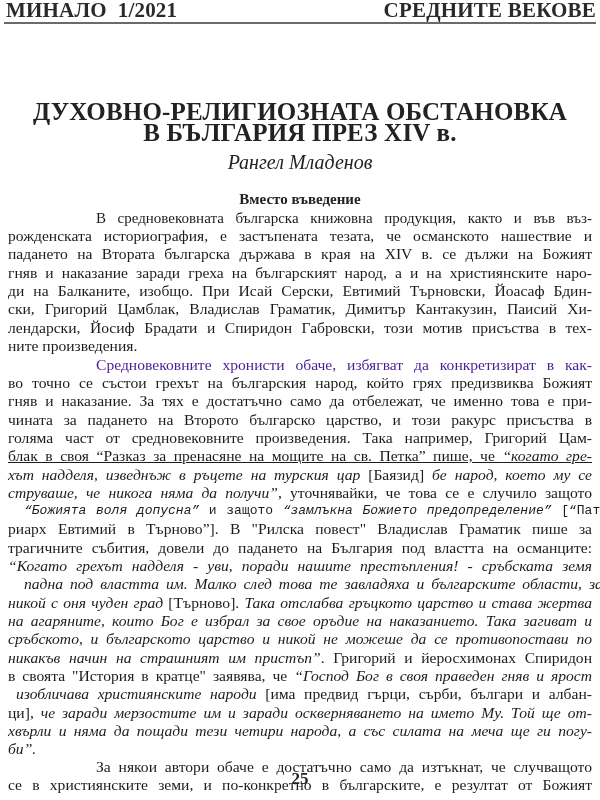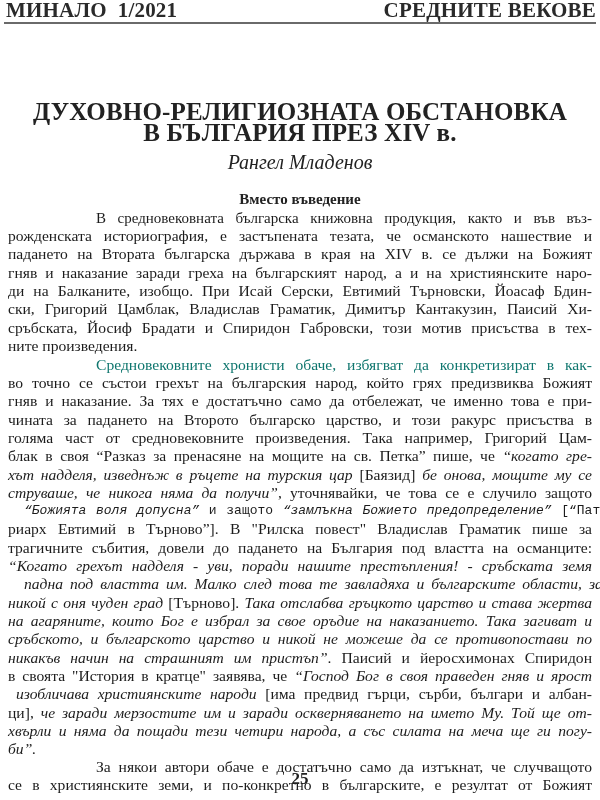--- a/index.html
+++ b/index.html
@@ -52,39 +52,39 @@
 <div class="author">Рангел Младенов</div>
 <div class="section-heading">Вместо въведение</div>
 
 <div id="body-lines">
     <div style="position: absolute; left: 96px; width: 496px; top: 209px; font-size: 15px; line-height: 18px; color: rgb(28, 28, 28); text-align: justify; text-align-last: justify; white-space: normal;"><span>В средновековната българска книжовна продукция, както и във въз-</span></div>
     <div style="position: absolute; left: 8px; width: 584px; top: 227px; font-size: 15.6px; line-height: 18px; color: rgb(28, 28, 28); text-align: justify; text-align-last: justify; white-space: normal;"><span>рожденската историография, е застъпената тезата, че османското нашествие и</span></div>
     <div style="position: absolute; left: 8px; width: 584px; top: 245px; font-size: 15.6px; line-height: 18px; color: rgb(28, 28, 28); text-align: justify; text-align-last: justify; white-space: normal;"><span>падането на Втората българска държава в края на XIV в. се дължи на Божият</span></div>
     <div style="position: absolute; left: 8px; width: 584px; top: 264px; font-size: 15.6px; line-height: 18px; color: rgb(28, 28, 28); text-align: justify; text-align-last: justify; white-space: normal;"><span>гняв и наказание заради греха на българският народ, а и на християнските наро-</span></div>
     <div style="position: absolute; left: 8px; width: 584px; top: 282px; font-size: 15.6px; line-height: 18px; color: rgb(28, 28, 28); text-align: justify; text-align-last: justify; white-space: normal;"><span>ди на Балканите, изобщо. При Исай Серски, Евтимий Търновски, Йоасаф Бдин-</span></div>
     <div style="position: absolute; left: 8px; width: 584px; top: 300px; font-size: 15.6px; line-height: 18px; color: rgb(28, 28, 28); text-align: justify; text-align-last: justify; white-space: normal;"><span>ски, Григорий Цамблак, Владислав Граматик, Димитър Кантакузин, Паисий Хи-</span></div>
-    <div style="position: absolute; left: 8px; width: 584px; top: 319px; font-size: 15.6px; line-height: 18px; color: rgb(28, 28, 28); text-align: justify; text-align-last: justify; white-space: normal;"><span>сръбската, Йосиф Брадати и Спиридон Габровски, този мотив присъства в тех-</span></div>
+    <div style="position: absolute; left: 8px; width: 584px; top: 319px; font-size: 15.6px; line-height: 18px; color: rgb(28, 28, 28); text-align: justify; text-align-last: justify; white-space: normal;"><span>лендарски, Йосиф Брадати и Спиридон Габровски, този мотив присъства в тех-</span></div>
     <div style="position: absolute; left: 8px; width: 584px; top: 337px; font-size: 15.6px; line-height: 18px; color: rgb(28, 28, 28); text-align: justify; text-align-last: left; white-space: normal;"><span>ните произведения.</span></div>
-    <div style="position: absolute; left: 96px; width: 496px; top: 356px; font-size: 15.6px; line-height: 18px; color: #0f766e; text-align: justify; text-align-last: justify; white-space: normal;"><span>Средновековните хронисти обаче, избягват да конкретизират в как-</span></div>
+    <div style="position: absolute; left: 96px; width: 496px; top: 356px; font-size: 15.6px; line-height: 18px; color: #4c1d95; text-align: justify; text-align-last: justify; white-space: normal;"><span>Средновековните хронисти обаче, избягват да конкретизират в как-</span></div>
     <div style="position: absolute; left: 8px; width: 584px; top: 374px; font-size: 15.6px; line-height: 18px; color: rgb(28, 28, 28); text-align: justify; text-align-last: justify; white-space: normal;"><span>во точно се състои грехът на българския народ, който грях предизвиква Божият</span></div>
     <div style="position: absolute; left: 8px; width: 584px; top: 392px; font-size: 15.6px; line-height: 18px; color: rgb(28, 28, 28); text-align: justify; text-align-last: justify; white-space: normal;"><span>гняв и наказание. За тях е достатъчно само да отбележат, че именно това е при-</span></div>
     <div style="position: absolute; left: 8px; width: 584px; top: 411px; font-size: 15.6px; line-height: 18px; color: rgb(28, 28, 28); text-align: justify; text-align-last: justify; white-space: normal;"><span>чината за падането на Второто българско царство, и този ракурс присъства в</span></div>
     <div style="position: absolute; left: 8px; width: 584px; top: 429px; font-size: 15.6px; line-height: 18px; color: rgb(28, 28, 28); text-align: justify; text-align-last: justify; white-space: normal;"><span>голяма част от средновековните произведения. Така например, Григорий Цам-</span></div>
-    <div style="position: absolute; left: 8px; width: 584px; top: 447px; font-size: 15.6px; line-height: 18px; color: rgb(28, 28, 28); text-align: justify; text-align-last: justify; white-space: normal;"><span>блак в своя “Разказ за пренасяне на мощите на св. Петка” пише, че </span><span style="font-style: italic;">“когато гре-</span></div>
-    <div style="position: absolute; left: 8px; width: 584px; top: 466px; font-size: 15.6px; line-height: 18px; color: rgb(28, 28, 28); text-align: justify; text-align-last: justify; white-space: normal;"><span style="font-style: italic;">хът надделя, изведнъж в ръцете на турския цар </span><span>[Баязид] </span><span style="font-style: italic;">бе онова, мощите му се</span></div>
+    <div style="position: absolute; left: 8px; width: 584px; top: 447px; font-size: 15.6px; line-height: 18px; color: rgb(28, 28, 28); text-align: justify; text-align-last: justify; white-space: normal; text-decoration: underline;"><span>блак в своя “Разказ за пренасяне на мощите на св. Петка” пише, че </span><span style="font-style: italic;">“когато гре-</span></div>
+    <div style="position: absolute; left: 8px; width: 584px; top: 466px; font-size: 15.6px; line-height: 18px; color: rgb(28, 28, 28); text-align: justify; text-align-last: justify; white-space: normal;"><span style="font-style: italic;">хът надделя, изведнъж в ръцете на турския цар </span><span>[Баязид] </span><span style="font-style: italic;">бе народ, което му се</span></div>
     <div style="position: absolute; left: 8px; width: 584px; top: 484px; font-size: 15.6px; line-height: 18px; color: rgb(28, 28, 28); text-align: justify; text-align-last: justify; white-space: normal;"><span style="font-style: italic;">струваше, че никога няма да получи”</span><span>, уточнявайки, че това се е случило защото</span></div>
     <div style="position: absolute; left: 24px; width: 584px; top: 502px; font-size: 13px; line-height: 18px; color: rgb(28, 28, 28); text-align: justify; text-align-last: justify; white-space: normal; font-family: Liberation Mono, monospace;"><span style="font-style: italic;">“Божията воля допусна”</span><span> и защото </span><span style="font-style: italic;">“замлъкна Божието предопределение”</span><span> [“Пат-</span></div>
     <div style="position: absolute; left: 8px; width: 584px; top: 520px; font-size: 15.6px; line-height: 18px; color: rgb(28, 28, 28); text-align: justify; text-align-last: justify; white-space: normal;"><span>риарх Евтимий в Търново”]. В "Рилска повест" Владислав Граматик пише за</span></div>
     <div style="position: absolute; left: 8px; width: 584px; top: 539px; font-size: 15.6px; line-height: 18px; color: rgb(28, 28, 28); text-align: justify; text-align-last: justify; white-space: normal;"><span>трагичните събития, довели до падането на България под властта на османците:</span></div>
     <div style="position: absolute; left: 8px; width: 584px; top: 557px; font-size: 15.6px; line-height: 18px; color: rgb(28, 28, 28); text-align: justify; text-align-last: justify; white-space: normal;"><span style="font-style: italic;">“Когато грехът надделя - уви, поради нашите престъпления! - сръбската земя</span></div>
     <div style="position: absolute; left: 24px; width: 584px; top: 575px; font-size: 15.6px; line-height: 18px; color: rgb(28, 28, 28); text-align: justify; text-align-last: justify; white-space: normal;"><span style="font-style: italic;">падна под властта им. Малко след това те завладяха и българските области, за-</span></div>
     <div style="position: absolute; left: 8px; width: 584px; top: 594px; font-size: 15.6px; line-height: 18px; color: rgb(28, 28, 28); text-align: justify; text-align-last: justify; white-space: normal;"><span style="font-style: italic;">никой с оня чуден град </span><span>[Търново]. </span><span style="font-style: italic;">Така отслабва гръцкото царство и става жертва</span></div>
     <div style="position: absolute; left: 8px; width: 584px; top: 612px; font-size: 15.6px; line-height: 18px; color: rgb(28, 28, 28); text-align: justify; text-align-last: justify; white-space: normal;"><span style="font-style: italic;">на агаряните, които Бог е избрал за свое оръдие на наказанието. Така загиват и</span></div>
     <div style="position: absolute; left: 8px; width: 584px; top: 630px; font-size: 15.6px; line-height: 18px; color: rgb(28, 28, 28); text-align: justify; text-align-last: justify; white-space: normal;"><span style="font-style: italic;">сръбското, и българското царство и никой не можеше да се противопостави по</span></div>
-    <div style="position: absolute; left: 8px; width: 584px; top: 649px; font-size: 15.6px; line-height: 18px; color: rgb(28, 28, 28); text-align: justify; text-align-last: justify; white-space: normal;"><span style="font-style: italic;">никакъв начин на страшният им пристъп”</span><span>. Паисий и йеросхимонах Спиридон</span></div>
+    <div style="position: absolute; left: 8px; width: 584px; top: 649px; font-size: 15.6px; line-height: 18px; color: rgb(28, 28, 28); text-align: justify; text-align-last: justify; white-space: normal;"><span style="font-style: italic;">никакъв начин на страшният им пристъп”</span><span>. Григорий и йеросхимонах Спиридон</span></div>
     <div style="position: absolute; left: 8px; width: 584px; top: 667px; font-size: 15.6px; line-height: 18px; color: rgb(28, 28, 28); text-align: justify; text-align-last: justify; white-space: normal;"><span>в своята "История в кратце" заявява, че </span><span style="font-style: italic;">“Господ Бог в своя праведен гняв и ярост</span></div>
     <div style="position: absolute; left: 8px; width: 584px; top: 685px; font-size: 15.6px; line-height: 18px; color: rgb(28, 28, 28); text-align: justify; text-align-last: justify; white-space: normal;"><span style="font-style: italic; margin-left: 8px;">изобличава християнските народи </span><span>[има предвид гърци, сърби, българи и албан-</span></div>
     <div style="position: absolute; left: 8px; width: 584px; top: 704px; font-size: 15.6px; line-height: 18px; color: rgb(28, 28, 28); text-align: justify; text-align-last: justify; white-space: normal;"><span>ци], </span><span style="font-style: italic;">че заради мерзостите им и заради оскверняването на името Му. Той ще от-</span></div>
     <div style="position: absolute; left: 8px; width: 584px; top: 722px; font-size: 15.6px; line-height: 18px; color: rgb(28, 28, 28); text-align: justify; text-align-last: justify; white-space: normal;"><span style="font-style: italic;">хвърли и няма да пощади тези четири народа, а със силата на меча ще ги погу-</span></div>
     <div style="position: absolute; left: 8px; width: 584px; top: 740px; font-size: 15.6px; line-height: 18px; color: rgb(28, 28, 28); text-align: justify; text-align-last: left; white-space: normal;"><span style="font-style: italic;">би”.</span></div>
     <div style="position: absolute; left: 96px; width: 496px; top: 758px; font-size: 15.6px; line-height: 18px; color: rgb(28, 28, 28); text-align: justify; text-align-last: justify; white-space: normal;"><span>За някои автори обаче е достатъчно само да изтъкнат, че случващото</span></div>
     <div style="position: absolute; left: 8px; width: 584px; top: 776px; font-size: 15.6px; line-height: 18px; color: rgb(28, 28, 28); text-align: justify; text-align-last: justify; white-space: normal;"><span>се в християнските земи, и по-конкретно в българските, е резултат от Божият</span></div>
   </div>
 
 <div class="page-number">25</div>

